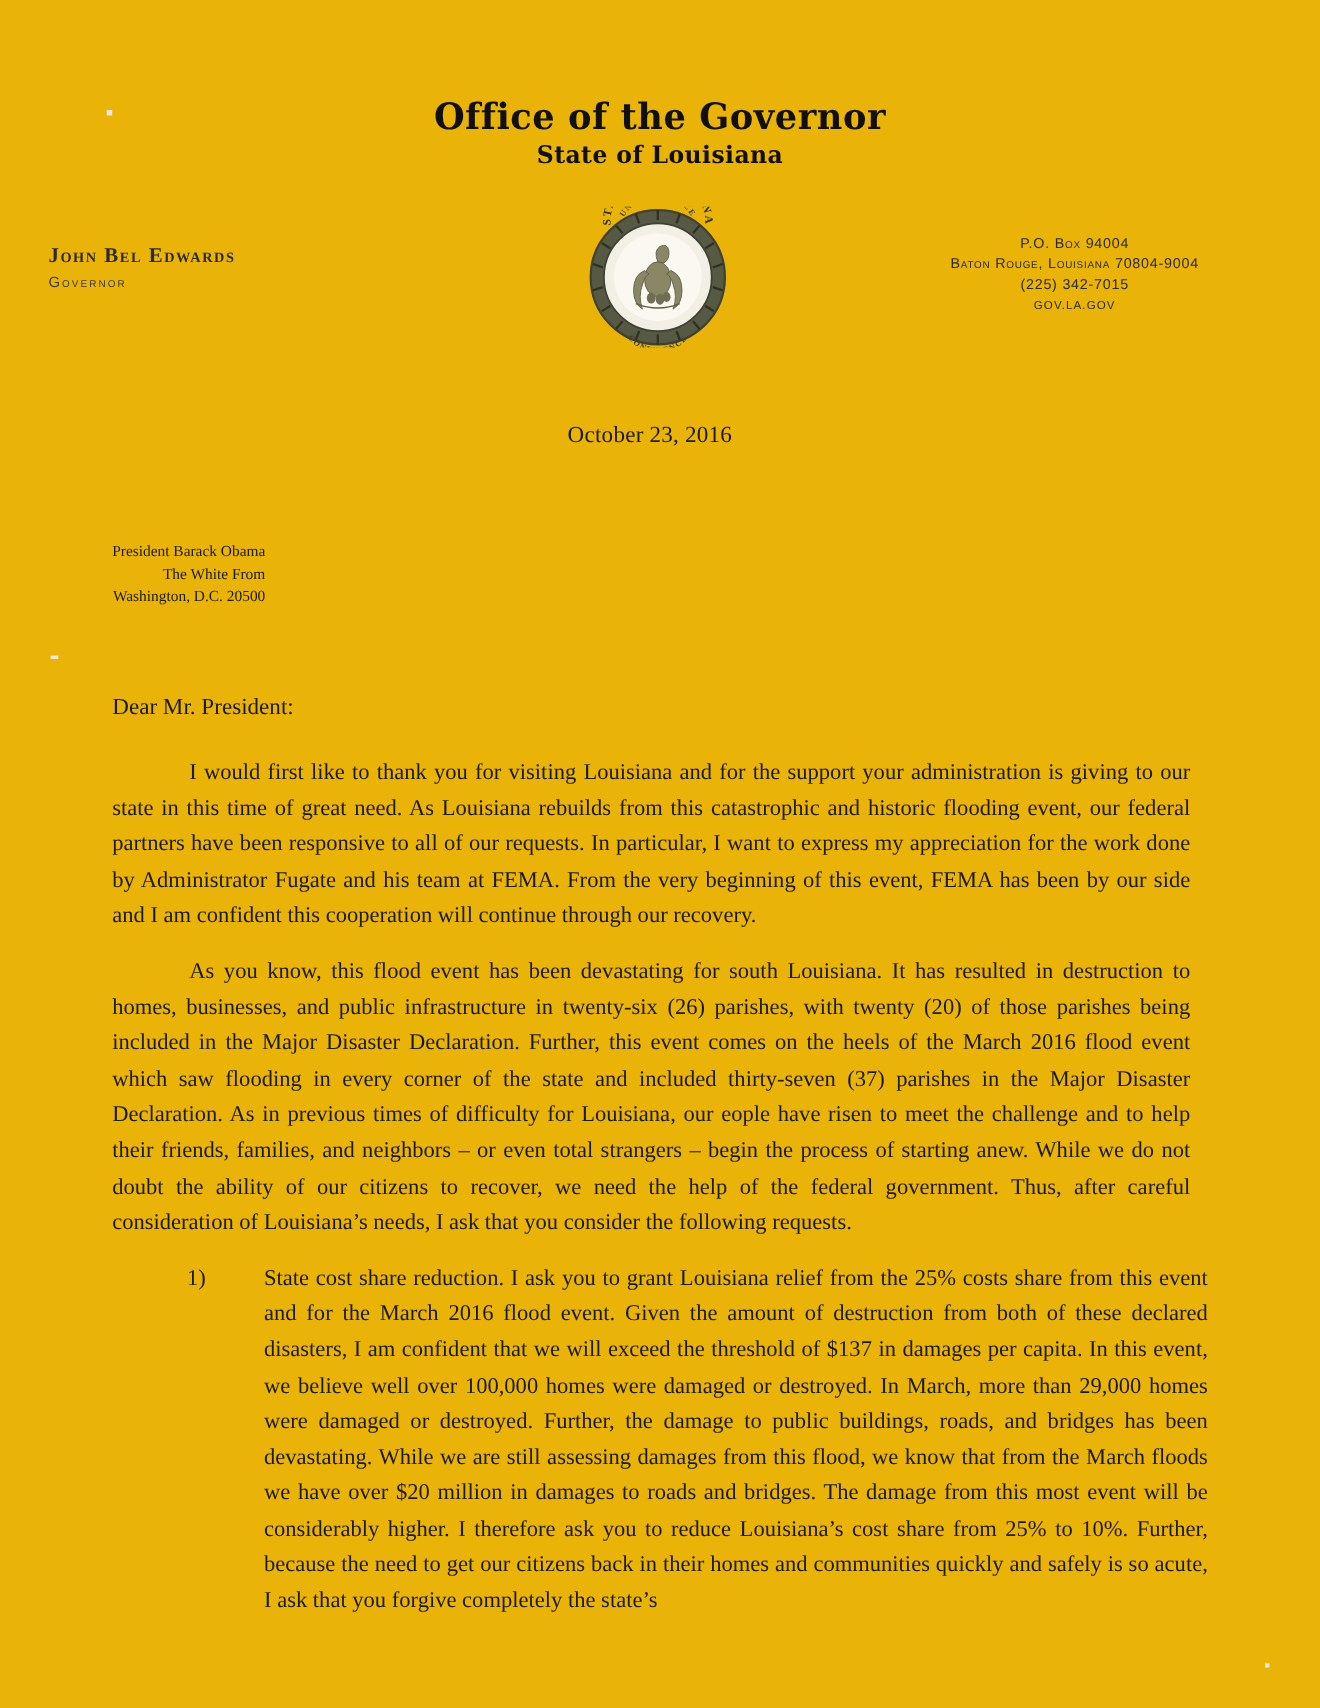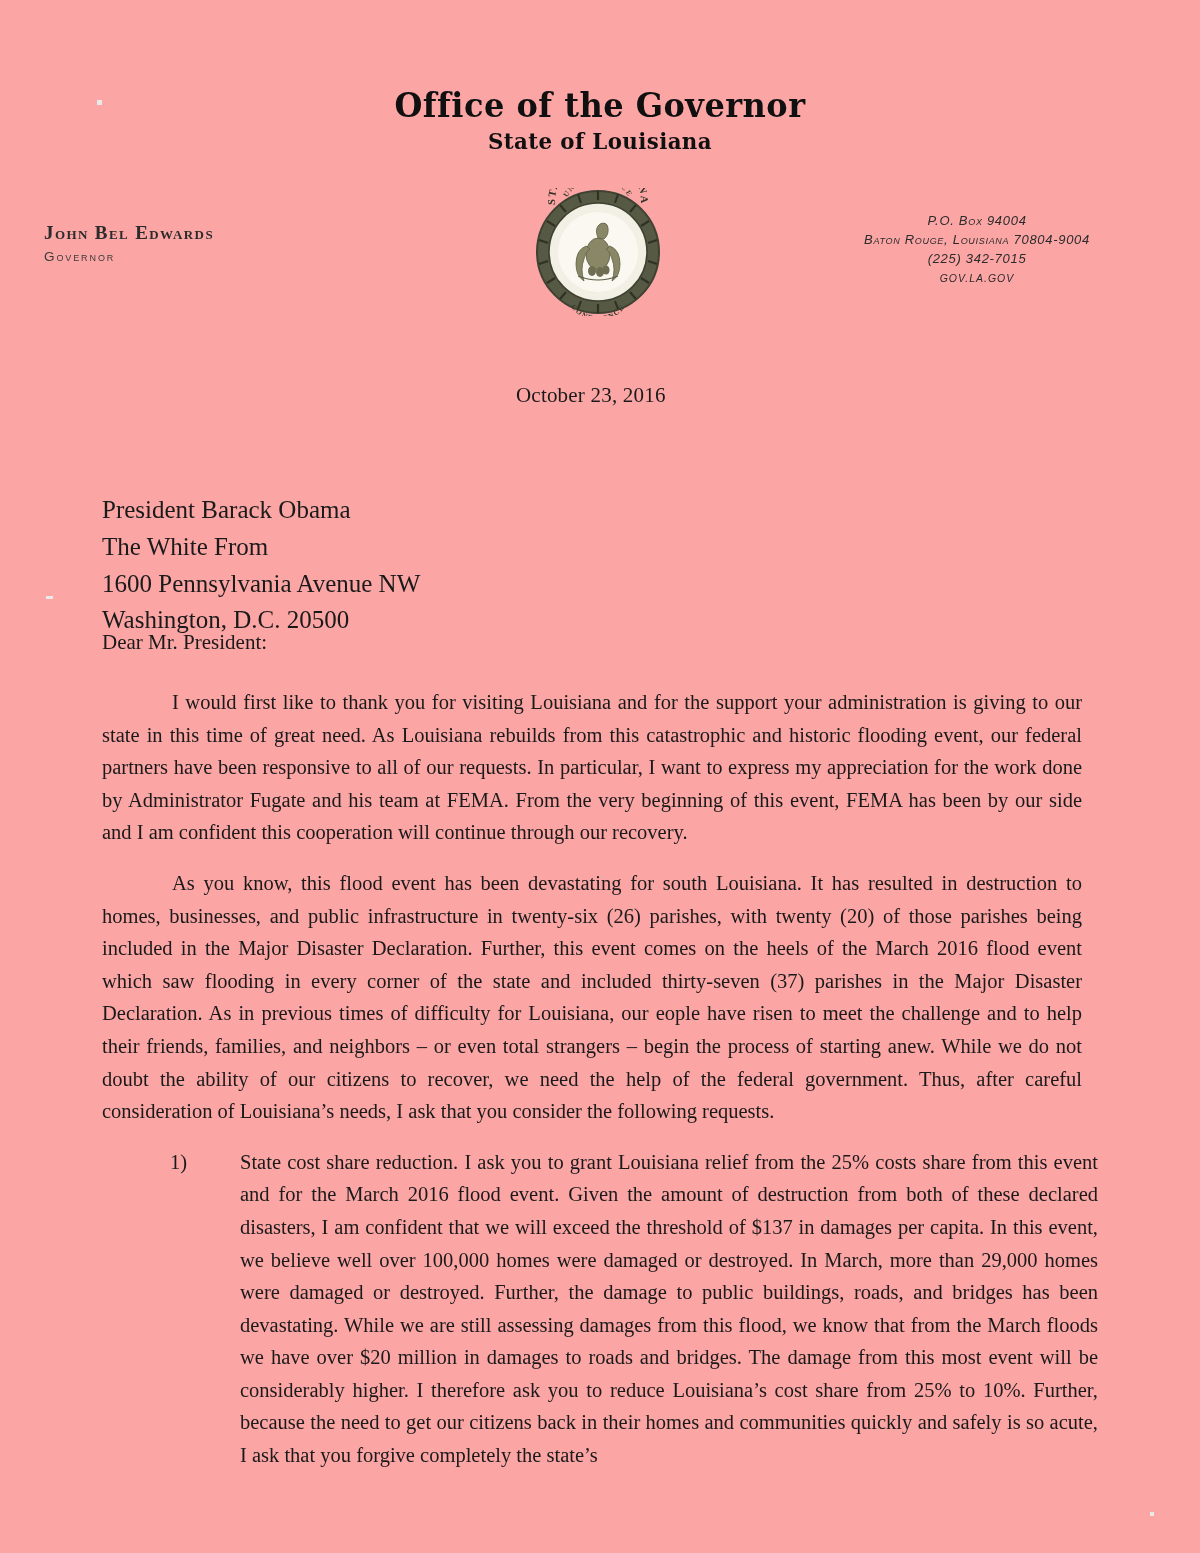--- a/index.html
+++ b/index.html
@@ -10,21 +10,21 @@
   }
   body {
     font-family: "Liberation Serif", "DejaVu Serif", serif;
     color: #1a1a1a;
   }
   .page {
     position: relative;
     width: 1200px;
     height: 1553px;
     margin: 0 auto;
-    background: #fca5a5;
+    background: #eab308;
     overflow: hidden;
   }
 
   
   .letterhead-title-block {
     position: absolute;
     top: 88px;
     left: 0;
     width: 1200px;
     text-align: center;
@@ -77,21 +77,20 @@
 
   .contact-block {
     position: absolute;
     top: 212px;
     right: 58px;
     width: 330px;
     text-align: center;
     font-family: "Liberation Sans", "DejaVu Sans", sans-serif;
     color: #2b2b2b;
     line-height: 1.45;
-    font-style: italic;
   }
   .contact-line {
     font-size: 13px;
     letter-spacing: 0.7px;
     font-variant: small-caps;
     white-space: nowrap;
   }
   .contact-line.web {
     font-size: 10.5px;
     letter-spacing: 1px;
@@ -113,22 +112,23 @@
     position: absolute;
     top: 383px;
     left: 516px;
     font-size: 21px;
     letter-spacing: 0.2px;
   }
   .recipient {
     position: absolute;
     top: 492px;
     left: 102px;
-    font-size: 25px;
+    font-size: 14px;
     line-height: 1.47;
+    text-align: right;
   }
   .recipient div { white-space: nowrap; }
 
   .salutation {
     position: absolute;
     top: 630px;
     left: 102px;
     font-size: 21px;
   }
 
@@ -255,21 +255,20 @@
     <div class="contact-line">Baton Rouge, Louisiana 70804-9004</div>
     <div class="contact-line">(225) 342-7015</div>
     <div class="contact-line web">GOV.LA.GOV</div>
   </div>
 
   <div class="date-line">October 23, 2016</div>
 
   <div class="recipient">
     <div>President Barack Obama</div>
     <div>The White From</div>
-    <div>1600 Pennsylvania Avenue NW</div>
     <div>Washington, D.C. 20500</div>
   </div>
 
   <div class="salutation">Dear Mr. President:</div>
 
   <div class="body-text">
     <p class="para">I would first like to thank you for visiting Louisiana and for the support your administration is giving to our state in this time of great need. As Louisiana rebuilds from this catastrophic and historic flooding event, our federal partners have been responsive to all of our requests. In particular, I want to express my appreciation for the work done by Administrator Fugate and his team at FEMA. From the very beginning of this event, FEMA has been by our side and I am confident this cooperation will continue through our recovery.</p>
     <p class="para">As you know, this flood event has been devastating for south Louisiana. It has resulted in destruction to homes, businesses, and public infrastructure in twenty-six (26) parishes, with twenty (20) of those parishes being included in the Major Disaster Declaration. Further, this event comes on the heels of the March 2016 flood event which saw flooding in every corner of the state and included thirty-seven (37) parishes in the Major Disaster Declaration. As in previous times of difficulty for Louisiana, our  eople have risen to meet the challenge and to help their friends, families, and neighbors – or even total strangers – begin the process of starting anew. While we do not doubt the ability of our citizens to recover, we need the help of the federal government. Thus, after careful consideration of Louisiana’s needs, I ask that you consider the following requests.</p>
 
     <ul class="num-list">

